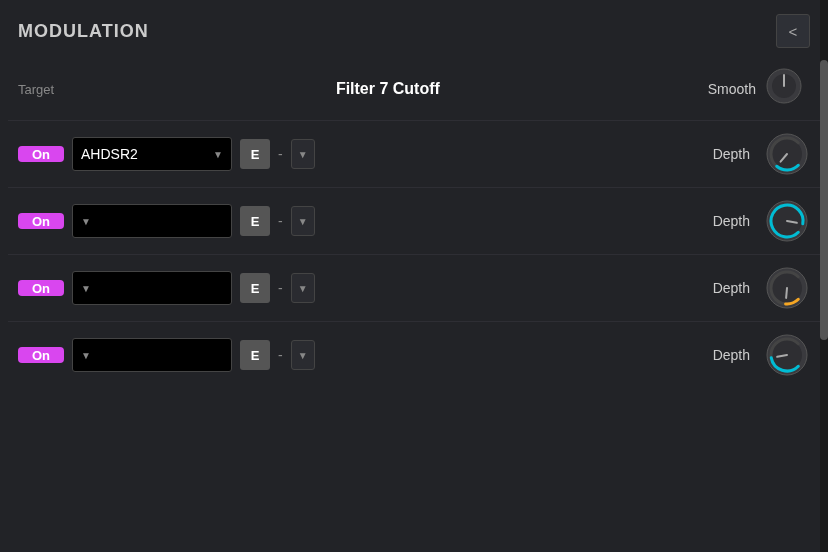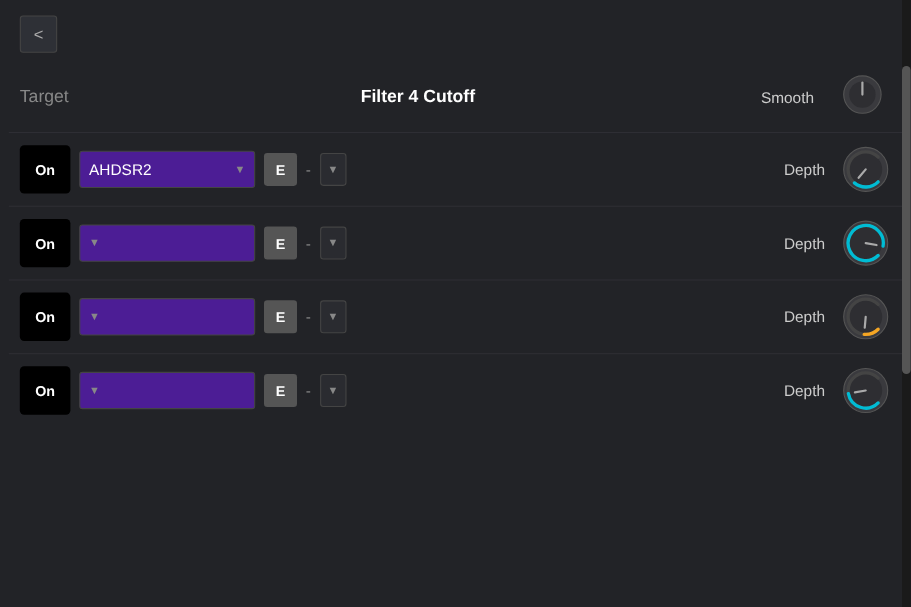--- a/index.html
+++ b/index.html
@@ -47,64 +47,64 @@
     }
     
     .target-row {
       display: flex;
       align-items: center;
       padding: 8px 18px 8px 18px;
       gap: 0;
     }
     .target-label {
       color: #888;
-      font-size: 16px;
+      font-size: 13px;
       width: 70px;
     }
     .target-value {
       color: #ffffff;
       font-size: 16px;
       font-weight: bold;
       flex: 1;
       text-align: center;
       margin-left: -20px;
     }
     .smooth-label {
       color: #cccccc;
       font-size: 14px;
-      margin-right: 24px;
+      margin-right: 8px;
     }
     
     .mod-rows {
       padding: 0 8px 0 8px;
     }
     .mod-row {
       display: flex;
       align-items: center;
       padding: 10px 10px;
       gap: 8px;
       border-top: 1px solid #2e2e34;
     }
     .on-btn {
-      background: #000000;
+      background: #d946ef;
       color: #fff;
       font-size: 13px;
       font-weight: bold;
       border: none;
       border-radius: 4px;
       width: 46px;
-      height: 44px;
+      height: 16px;
       cursor: pointer;
       display: flex;
       align-items: center;
       justify-content: center;
       flex-shrink: 0;
     }
     .source-dropdown {
-      background: #4c1d95;
+      background: #000000;
       border: 1px solid #444;
       color: #ffffff;
       font-size: 14px;
       padding: 16px 8px;
       border-radius: 3px;
       cursor: pointer;
       display: flex;
       align-items: center;
       gap: 6px;
       min-width: 160px;
@@ -187,26 +187,27 @@
 </head>
 <body>
 
 <div class="panel">
 
   <div class="scrollbar">
     <div class="scrollbar-thumb"></div>
   </div>
 
   <div class="header">
+    <span class="header-title">MODULATION</span>
     <button class="back-btn">&lt;</button>
   </div>
 
   <div class="target-row">
     <span class="target-label">Target</span>
-    <span class="target-value">Filter 4 Cutoff</span>
+    <span class="target-value">Filter 7 Cutoff</span>
     <span class="smooth-label">Smooth</span>
 
     <div class="knob-wrap"><svg viewBox="0 0 40 40" width="40" height="40">
       <circle cx="20" cy="20" r="17" fill="#3a3a3e" stroke="#555" stroke-width="1"></circle>
       <circle cx="20" cy="20" r="12" fill="#2e2e32"></circle>
       <line x1="20" y1="20" x2="20" y2="9" stroke="#aaa" stroke-width="2" stroke-linecap="round"></line>
     </svg></div>
   </div>
 
   <div class="mod-rows" id="mod-rows-container">

